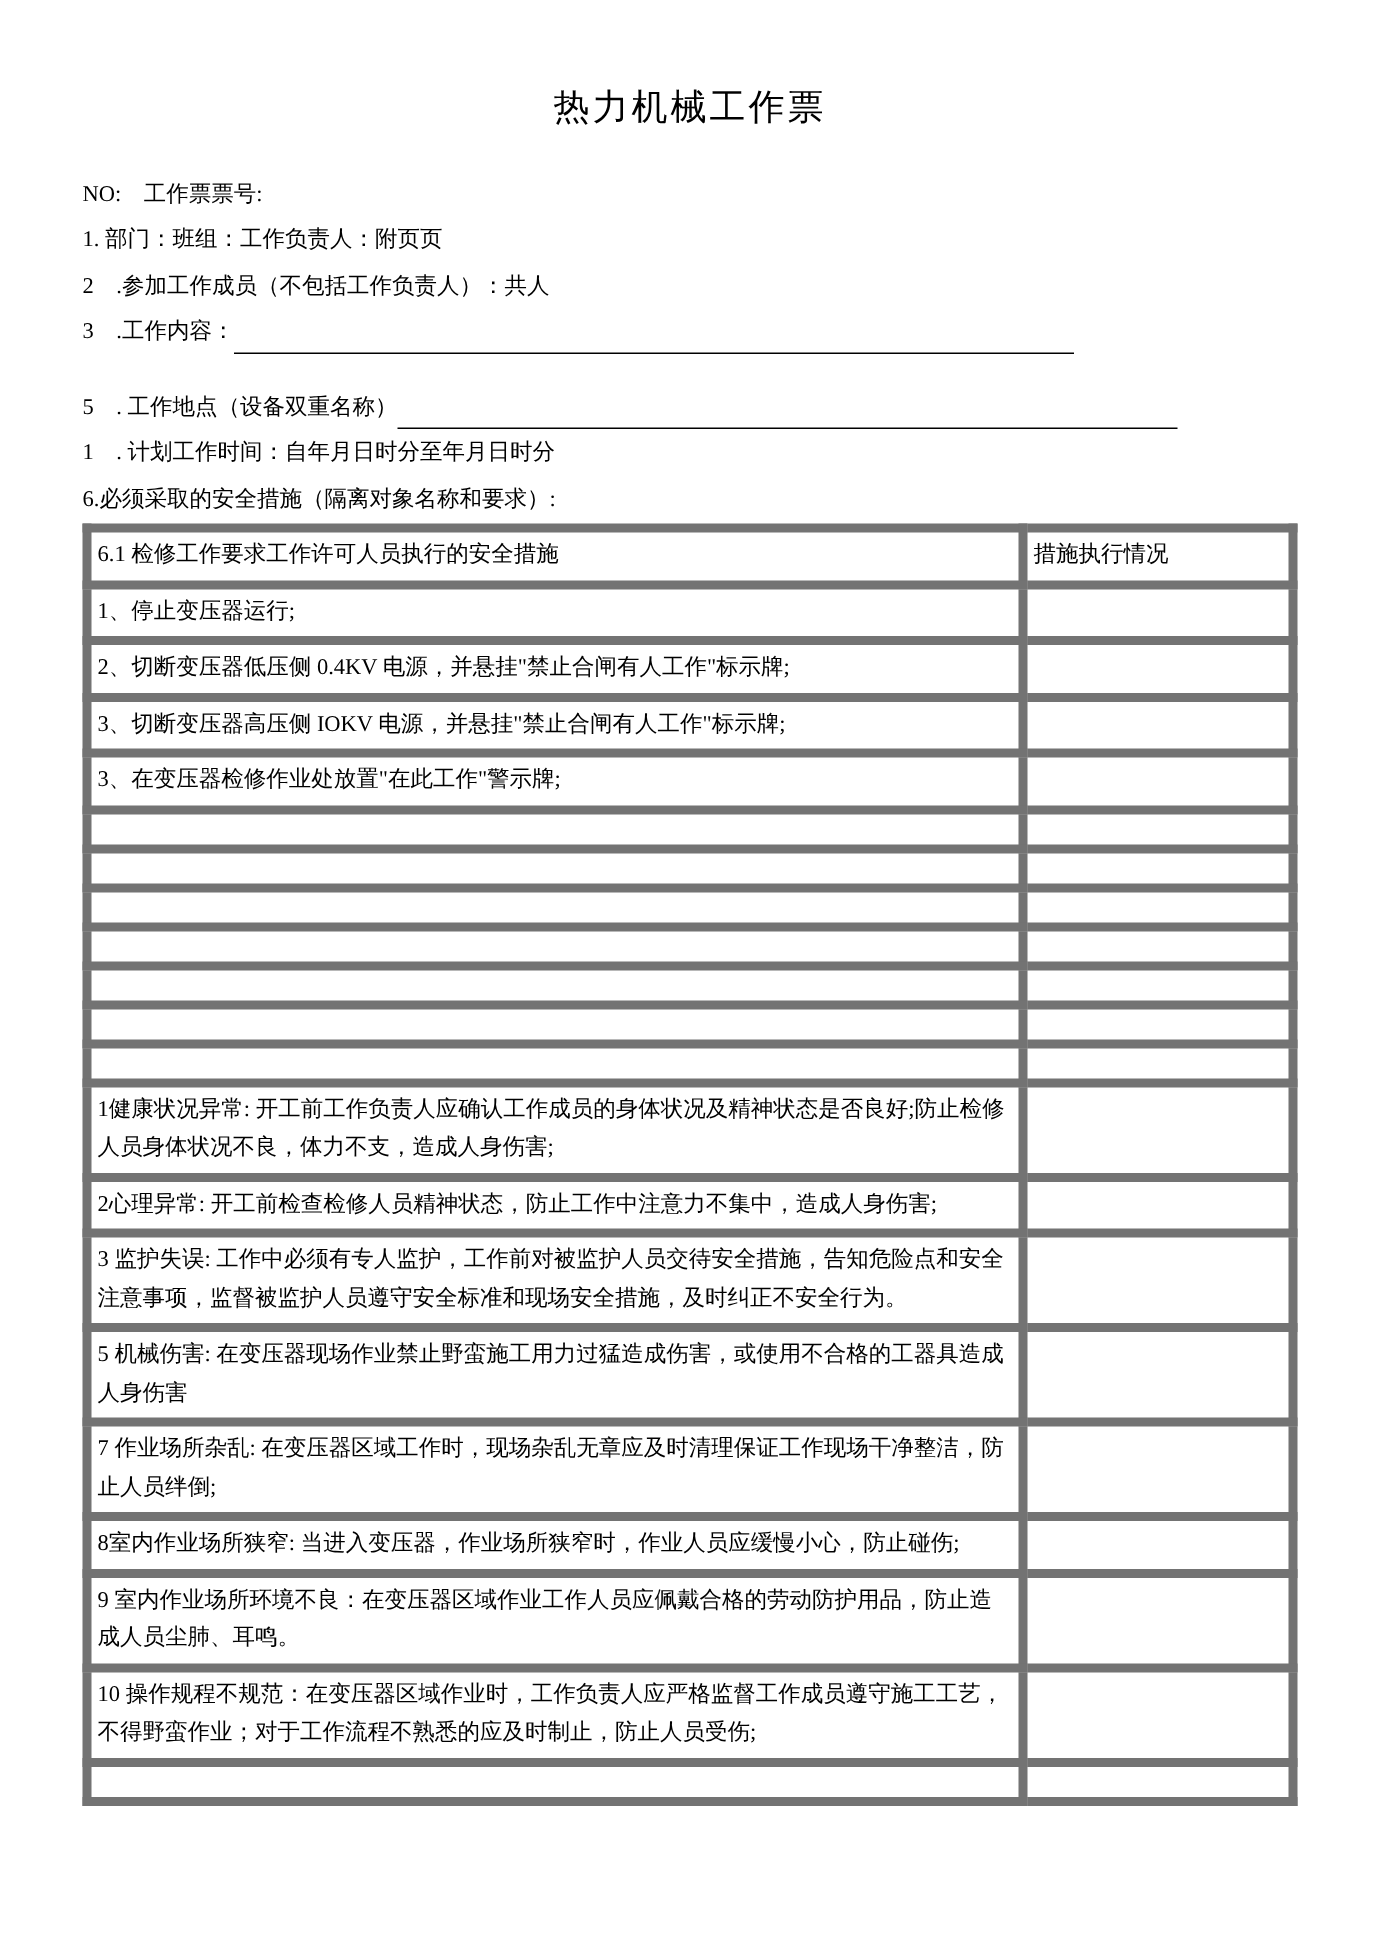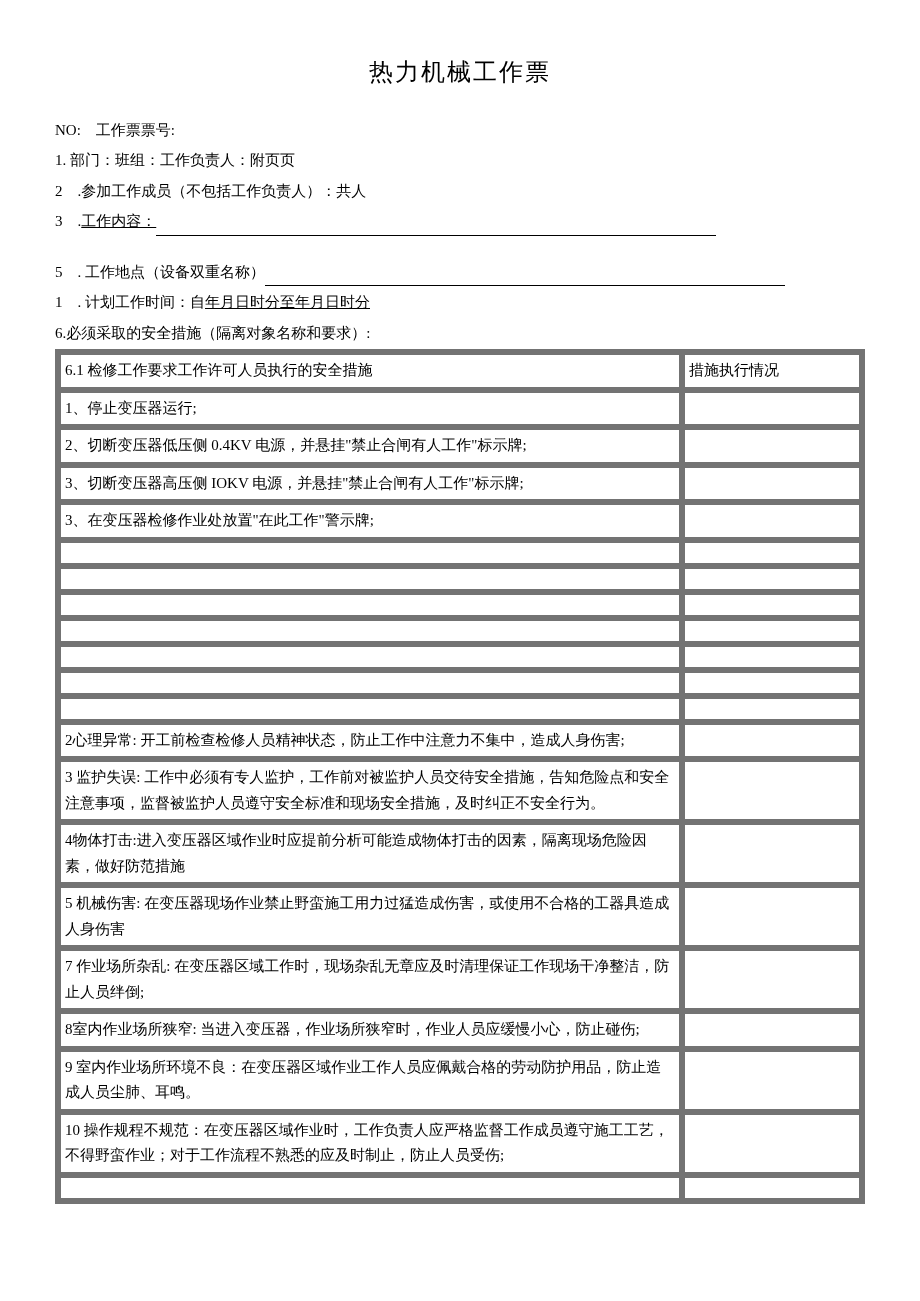--- a/index.html
+++ b/index.html
@@ -19,21 +19,21 @@
       margin-bottom: 20px;
       letter-spacing: 2px;
     }
     .line { margin-bottom: 2px; }
     .line-blank {
       border-bottom: 1px solid #000;
       display: inline-block;
       min-width: 560px;
       vertical-align: bottom;
     }
-    .underline { text-decoration: underline; }
+    .underline { }
     table {
       border-collapse: collapse;
       width: 100%;
       margin-top: 2px;
     }
     td {
       border: 6px solid #737373;
       padding: 3px 4px;
       vertical-align: top;
       height: 26px;
@@ -107,29 +107,29 @@
   <tr>
         <td></td>
         <td class="col-status"></td>
       </tr>
   <tr>
         <td></td>
         <td class="col-status"></td>
       </tr>
 
   <tr>
+        <td>1健康状况异常: 开工前工作负责人应确认工作成员的身体状况及精神状态是否良好;防止检修人员身体状况不良，体力不支，造成人身伤害;</td>
+        <td class="col-status"></td>
+      </tr>
+  <tr>
         <td>2心理异常: 开工前检查检修人员精神状态，防止工作中注意力不集中，造成人身伤害;</td>
         <td class="col-status"></td>
       </tr>
   <tr>
         <td>3 监护失误: 工作中必须有专人监护，工作前对被监护人员交待安全措施，告知危险点和安全注意事项，监督被监护人员遵守安全标准和现场安全措施，及时纠正不安全行为。</td>
-        <td class="col-status"></td>
-      </tr>
-  <tr>
-        <td>4物体打击:进入变压器区域作业时应提前分析可能造成物体打击的因素，隔离现场危险因素，做好防范措施</td>
         <td class="col-status"></td>
       </tr>
   <tr>
         <td>5 机械伤害: 在变压器现场作业禁止野蛮施工用力过猛造成伤害，或使用不合格的工器具造成人身伤害</td>
         <td class="col-status"></td>
       </tr>
   <tr>
         <td>7 作业场所杂乱: 在变压器区域工作时，现场杂乱无章应及时清理保证工作现场干净整洁，防止人员绊倒;</td>
         <td class="col-status"></td>
       </tr>

